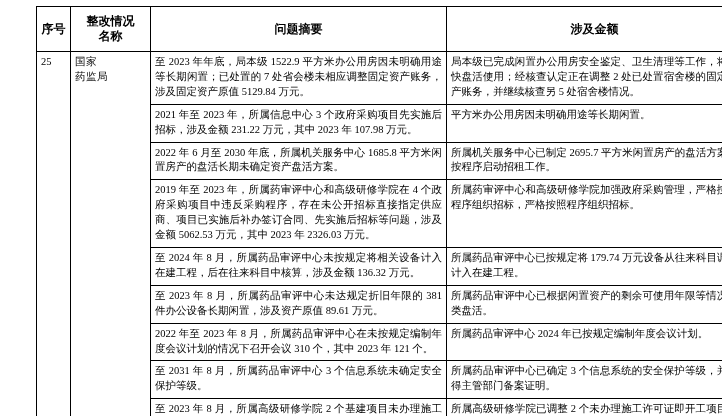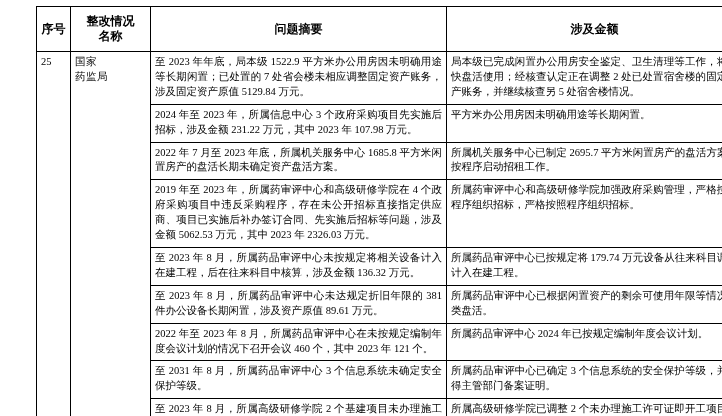--- a/index.html
+++ b/index.html
@@ -93,41 +93,41 @@
       <tr>
         <td class="seq-cell" rowspan="9">25</td>
         <td class="unit-cell" rowspan="9">
           <div>国家</div>
           <div>药监局</div>
         </td>
         <td class="issue-cell">至 2023 年年底，局本级 1522.9 平方米办公用房因未明确用途等长期闲置；已处置的 7 处省会楼未相应调整固定资产账务，涉及固定资产原值 5129.84 万元。</td>
         <td class="fix-cell">局本级已完成闲置办公用房安全鉴定、卫生清理等工作，将尽快盘活使用；经核查认定正在调整 2 处已处置宿舍楼的固定资产账务，并继续核查另 5 处宿舍楼情况。</td>
       </tr>
       <tr>
-        <td class="issue-cell">2024 年至 2023 年，所属信息中心 3 个政府采购项目先实施后招标，涉及金额 231.22 万元，其中 2023 年 107.98 万元。</td>
+        <td class="issue-cell">2021 年至 2023 年，所属信息中心 3 个政府采购项目先实施后招标，涉及金额 231.22 万元，其中 2023 年 107.98 万元。</td>
         <td class="fix-cell">平方米办公用房因未明确用途等长期闲置。</td>
       </tr>
       <tr>
-        <td class="issue-cell">2022 年 7 月至 2023 年底，所属机关服务中心 1685.8 平方米闲置房产的盘活长期未确定资产盘活方案。</td>
+        <td class="issue-cell">2022 年 6 月至 2030 年底，所属机关服务中心 1685.8 平方米闲置房产的盘活长期未确定资产盘活方案。</td>
         <td class="fix-cell">所属机关服务中心已制定 2695.7 平方米闲置房产的盘活方案，按程序启动招租工作。</td>
       </tr>
       <tr>
         <td class="issue-cell">2019 年至 2023 年，所属药审评中心和高级研修学院在 4 个政府采购项目中违反采购程序，存在未公开招标直接指定供应商、项目已实施后补办签订合同、先实施后招标等问题，涉及金额 5062.53 万元，其中 2023 年 2326.03 万元。</td>
         <td class="fix-cell">所属药审评中心和高级研修学院加强政府采购管理，严格按照程序组织招标，严格按照程序组织招标。</td>
       </tr>
       <tr>
-        <td class="issue-cell">至 2023 年 8 月，所属药品审评中心未按规定将相关设备计入在建工程，后在往来科目中核算，涉及金额 136.32 万元。</td>
+        <td class="issue-cell">至 2024 年 8 月，所属药品审评中心未按规定将相关设备计入在建工程，后在往来科目中核算，涉及金额 136.32 万元。</td>
         <td class="fix-cell">所属药品审评中心已按规定将 179.74 万元设备从往来科目调整计入在建工程。</td>
       </tr>
       <tr>
         <td class="issue-cell">至 2023 年 8 月，所属药品审评中心未达规定折旧年限的 381 件办公设备长期闲置，涉及资产原值 89.61 万元。</td>
         <td class="fix-cell">所属药品审评中心已根据闲置资产的剩余可使用年限等情况分类盘活。</td>
       </tr>
       <tr>
-        <td class="issue-cell">2022 年至 2023 年 8 月，所属药品审评中心在未按规定编制年度会议计划的情况下召开会议 460 个，其中 2023 年 121 个。</td>
+        <td class="issue-cell">2022 年至 2023 年 8 月，所属药品审评中心在未按规定编制年度会议计划的情况下召开会议 310 个，其中 2023 年 121 个。</td>
         <td class="fix-cell">所属药品审评中心 2024 年已按规定编制年度会议计划。</td>
       </tr>
       <tr>
         <td class="issue-cell">至 2031 年 8 月，所属药品审评中心 3 个信息系统未确定安全保护等级。</td>
         <td class="fix-cell">所属药品审评中心已确定 3 个信息系统的安全保护等级，并取得主管部门备案证明。</td>
       </tr>
       <tr>
         <td class="issue-cell">至 2023 年 8 月，所属高级研修学院 2 个基建项目未办理施工许可证即开工建设，涉及金额 337.94 万元。</td>
         <td class="fix-cell">所属高级研修学院已调整 2 个未办理施工许可证即开工项目的相关人岗位，对新开工项目及时办理施工许可证。</td>
       </tr>

